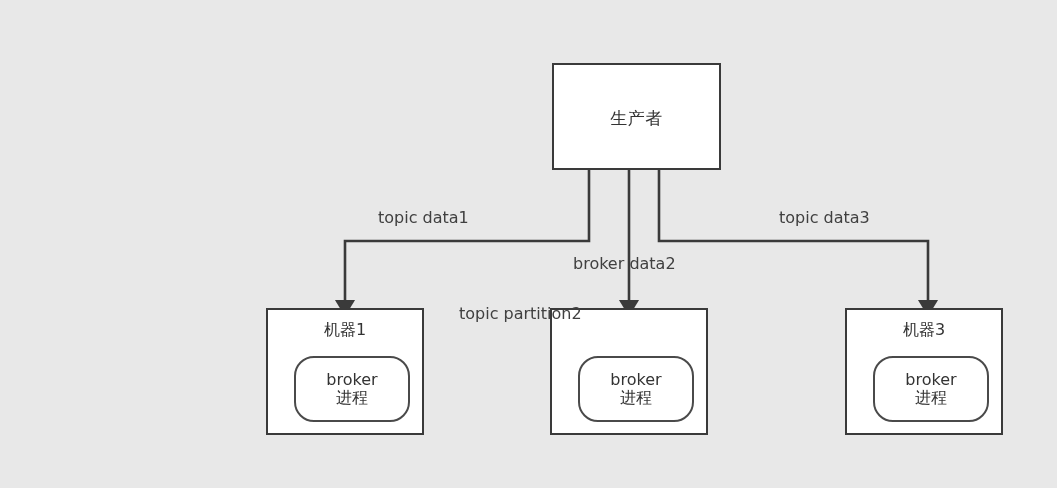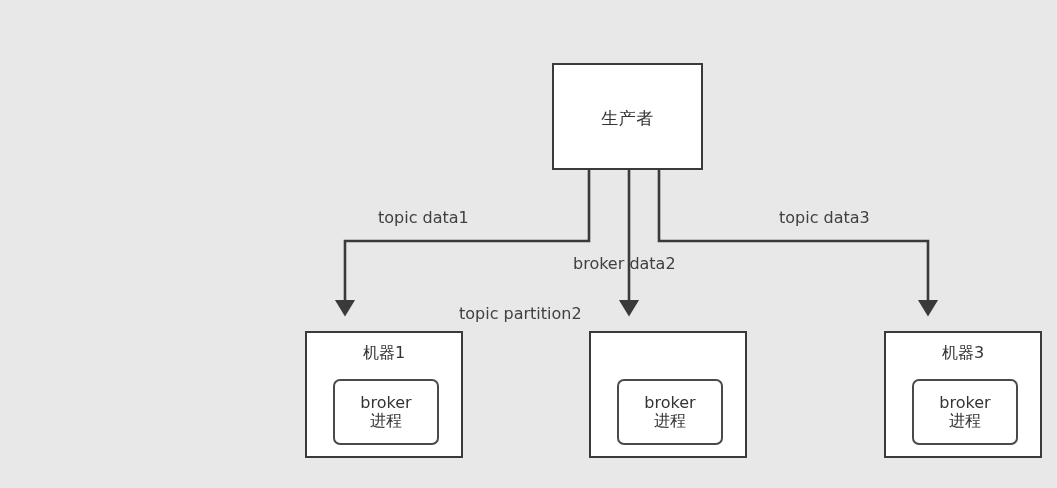--- a/index.html
+++ b/index.html
@@ -30,62 +30,61 @@
   
   .node {
     position: absolute;
     background: #ffffff;
     border: 2px solid #3a3a3a;
     box-sizing: border-box;
   }
   .producer {
     left: 552px;
     top: 63px;
-    width: 151px;
+    width: 169px;
     height: 107px;
   }
   .producer .node-title {
     position: absolute;
     left: 0;
     right: 0;
     top: 42px;
     text-align: center;
     font-size: 17px;
     color: #333333;
     letter-spacing: 0.5px;
   }
 
   .machine {
     width: 158px;
     height: 127px;
-    top: 331px;
-    margin-left: 39px;
+    top: 308px;
   }
   .machine-1 { left: 266px; }
   .machine-2 { left: 550px; }
   .machine-3 { left: 845px; }
 
   .machine .node-title {
     position: absolute;
     left: 0;
     right: 0;
     top: 10px;
     text-align: center;
     font-size: 16px;
     color: #333333;
   }
 
   .broker {
     position: absolute;
     left: 26px;
     top: 46px;
-    width: 106px;
+    width: 116px;
     height: 66px;
     border: 2px solid #4a4a4a;
-    border-radius: 7px;
+    border-radius: 20px;
     background: #ffffff;
     box-sizing: border-box;
     display: flex;
     flex-direction: column;
     align-items: center;
     justify-content: center;
     line-height: 1.15;
   }
   .broker .broker-line {
     font-size: 16px;

